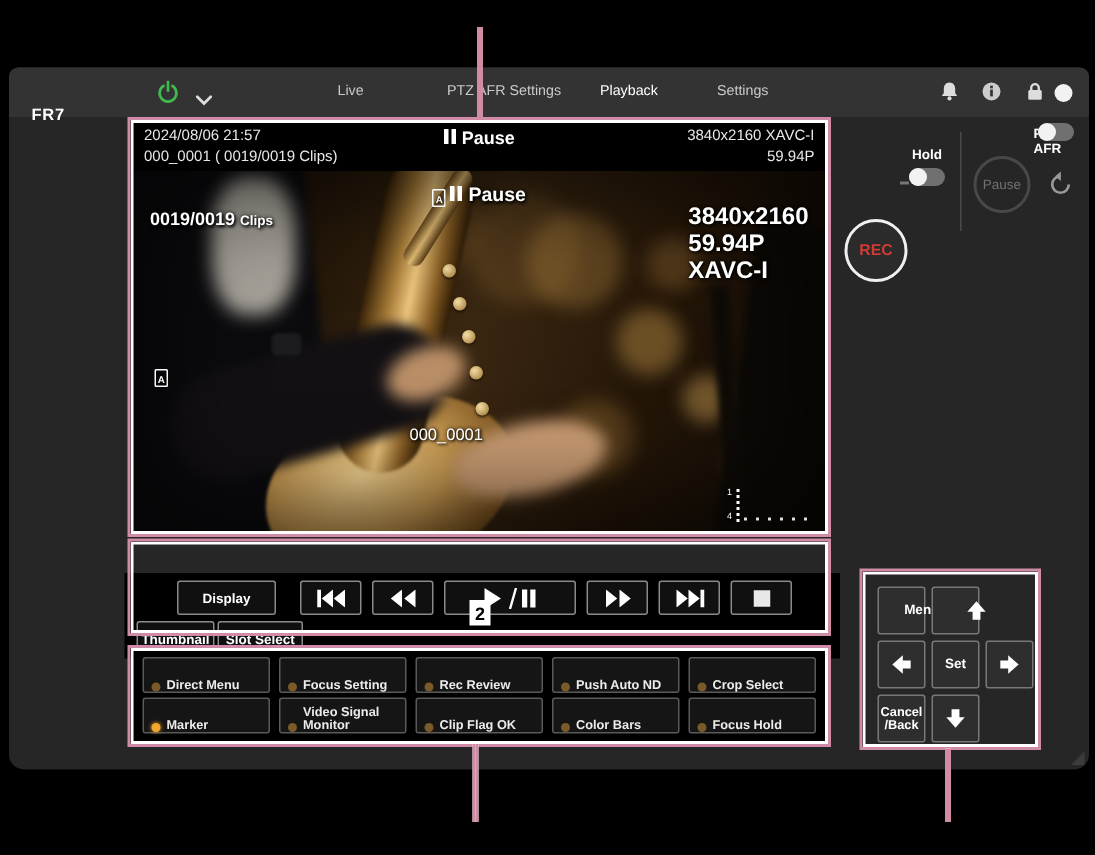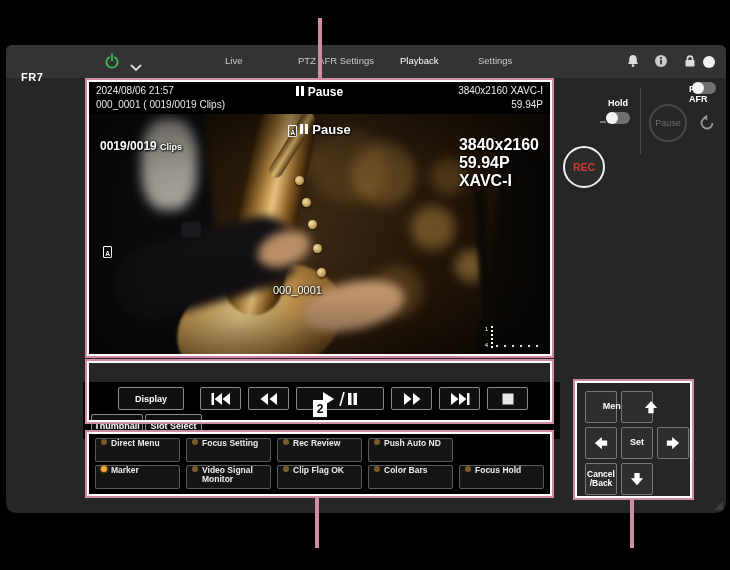--- a/index.html
+++ b/index.html
@@ -102,21 +102,21 @@
   .t-rew { left:165px; top:5px; width:41px; height:23px; }
   .t-play { left:213px; top:5px; width:88px; height:23px; }
   .t-ff { left:308px; top:5px; width:41px; height:23px; }
   .t-next { left:356px; top:5px; width:41px; height:23px; }
   .t-stop { left:404px; top:5px; width:41px; height:23px; }
 
   
   .function-box { left:85px; top:430px; width:469px; height:68px; }
   .function-inner { position:absolute; left:89px; top:434px; width:461px; height:60px; background:#000; z-index:10; }
   .fbtn { position:absolute; width:85px; height:24px; background:#151515; border:1px solid #5a5a5a; border-radius:2px;
-    color:#ececec; font-size:8.5px; font-weight:bold; line-height:1.05; display:flex; align-items:flex-start; gap:4px;
+    color:#ececec; font-size:8.5px; font-weight:bold; line-height:1.05; display:flex; align-items:flex-end; gap:4px;
     padding-left:5px; cursor:pointer; }
   .led { flex:0 0 auto; width:6px; height:6px; border-radius:50%; background:#7a5a28; }
   .led.on { background:#f2a72e; box-shadow:0 0 3px #f2a72e; }
   .fr1 { top:4px; } .fr2 { top:31px; }
   .fc1 { left:6px; } .fc2 { left:97px; } .fc3 { left:188px; } .fc4 { left:279px; } .fc5 { left:370px; }
 
   
   .rec-btn { position:absolute; left:557px; top:101px; width:42px; height:42px; border-radius:50%;
     border:2.5px solid #f0f0f0; background:#2b2b2b; color:#cf3b35; font-size:10.5px; font-weight:bold;
     display:flex; align-items:center; justify-content:center; cursor:pointer; }
@@ -340,20 +340,24 @@
     <span>Focus Setting</span>
     </div>
   <div class="fbtn fr1 fc3">
     <span class="led"></span>
     <span>Rec Review</span>
     </div>
   <div class="fbtn fr1 fc4">
     <span class="led"></span>
     <span>Push Auto ND</span>
     </div>
+  <div class="fbtn fr1 fc5">
+    <span class="led"></span>
+    <span>Crop Select</span>
+    </div>
   <div class="fbtn fr2 fc1">
     <span class="led on"></span>
     <span>Marker</span>
     </div>
   <div class="fbtn fr2 fc2">
     <span class="led"></span>
     <span style="white-space:normal">Video Signal Monitor</span>
     </div>
   <div class="fbtn fr2 fc3">
     <span class="led"></span>

